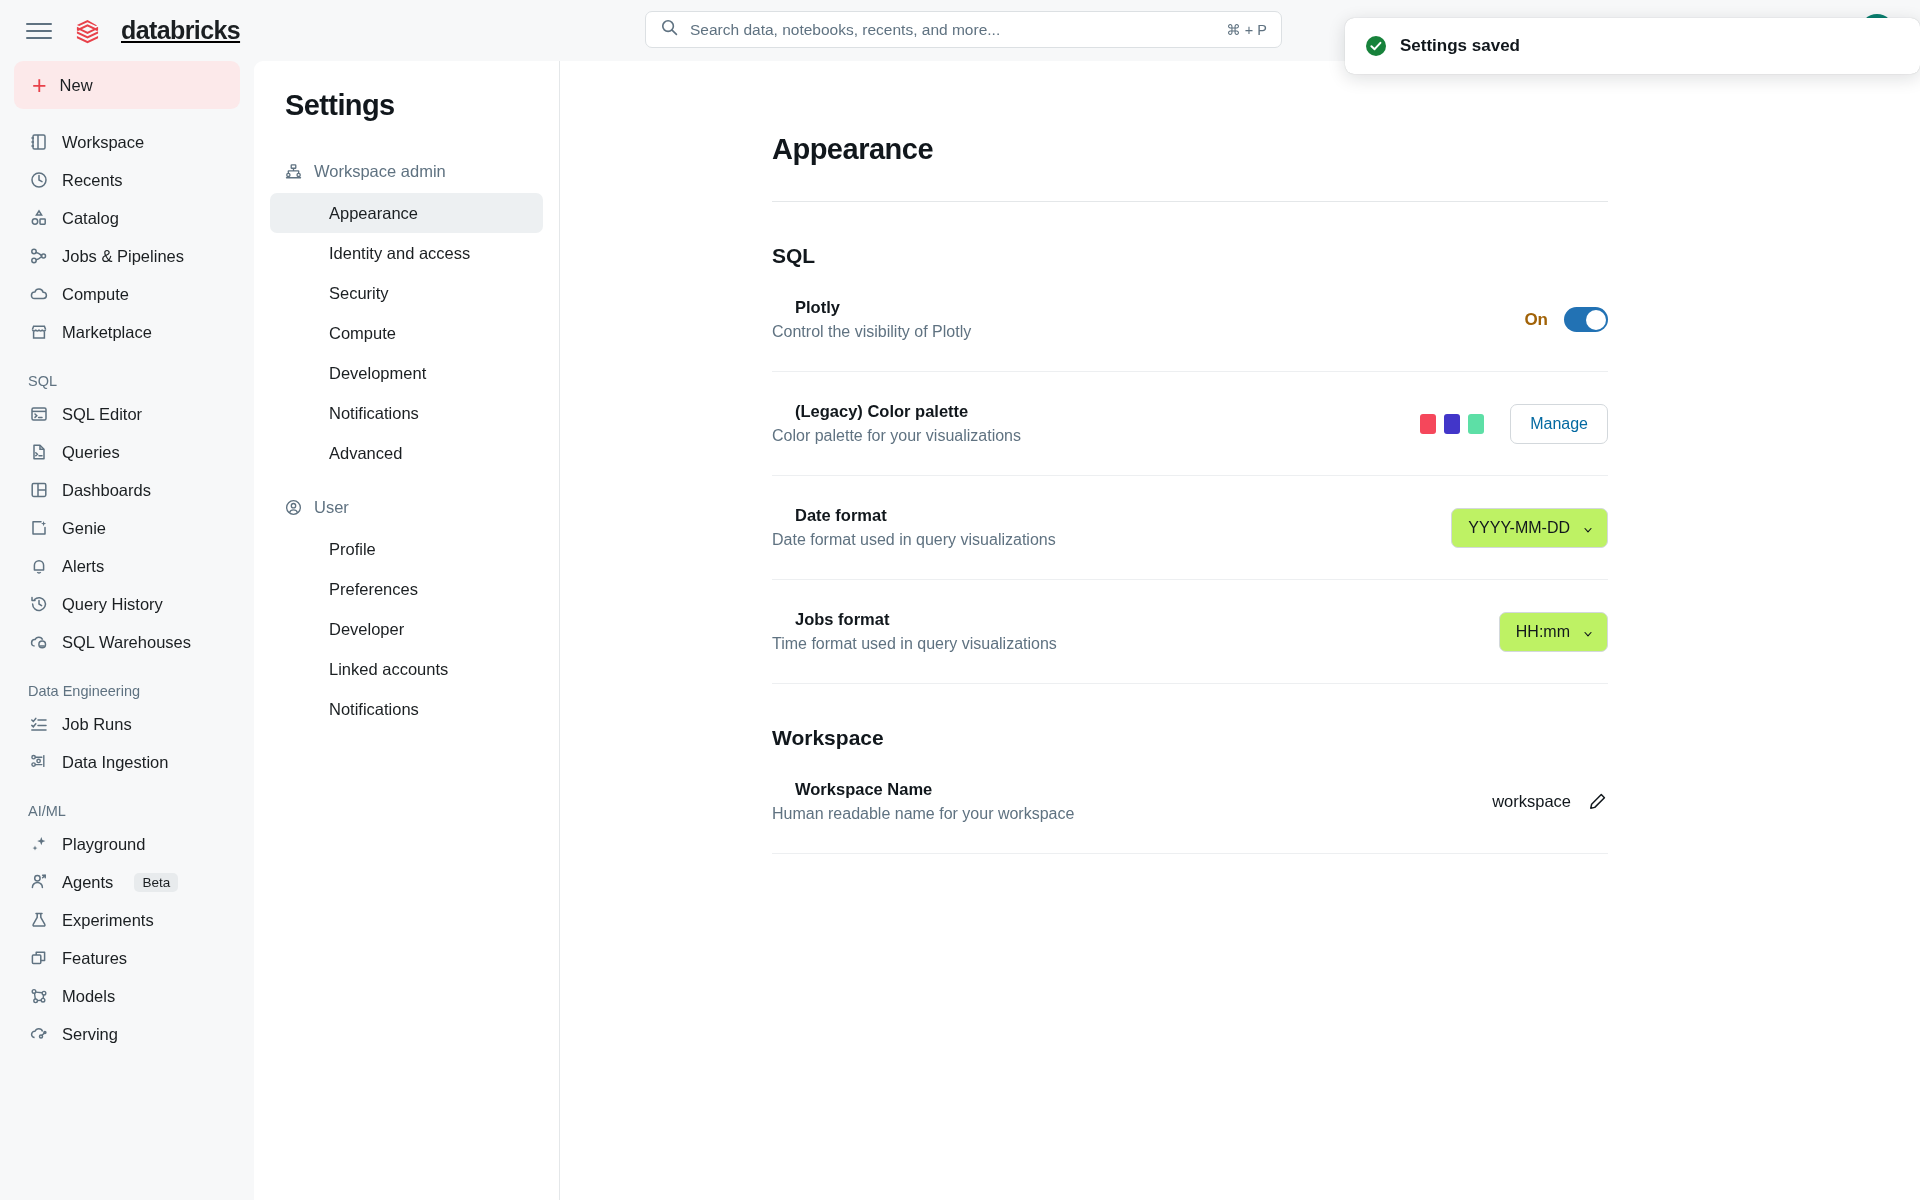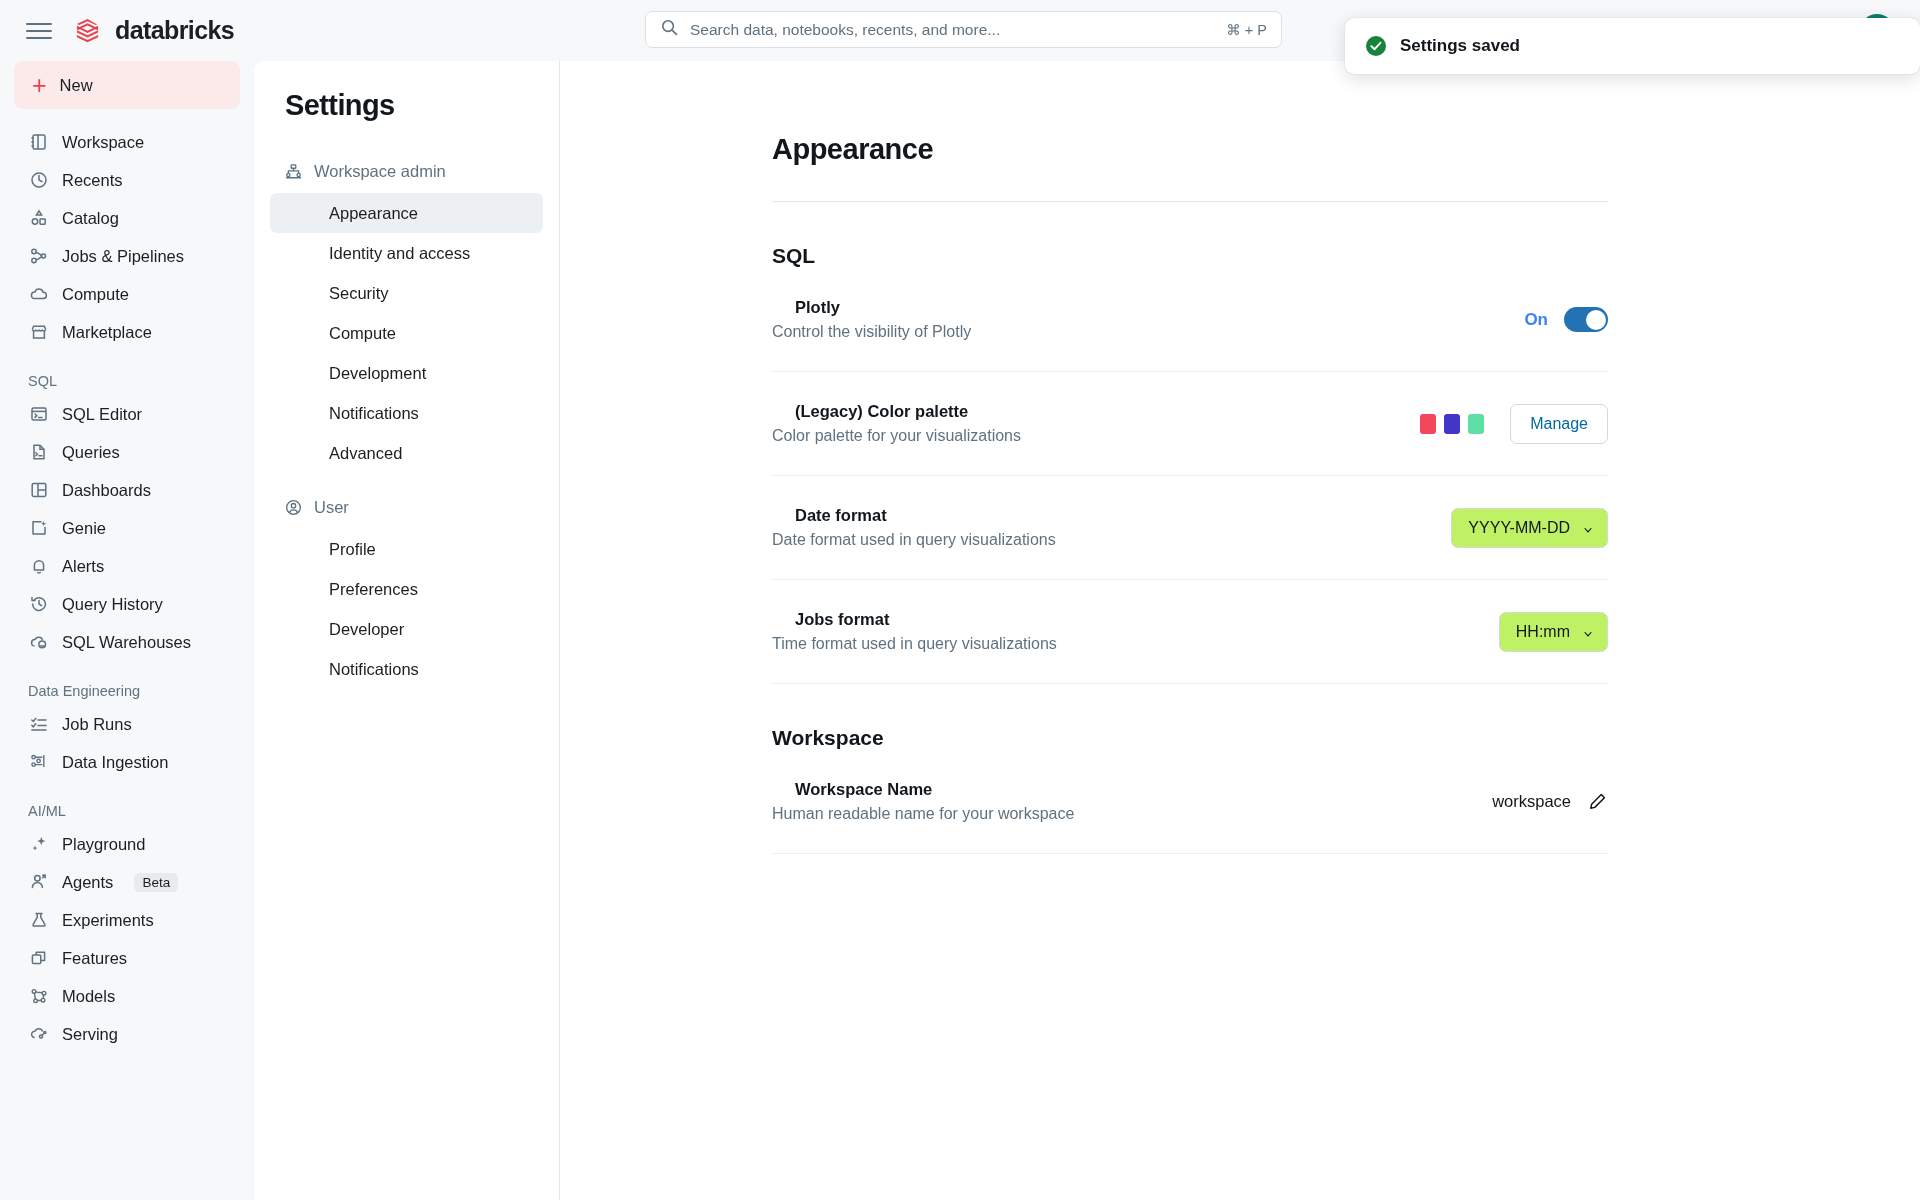--- a/index.html
+++ b/index.html
@@ -14,21 +14,21 @@
 
   
   .topbar {
     height: 61px; flex: 0 0 61px;
     background: #F7F8F9;
     display: flex; align-items: center;
     position: relative; z-index: 5;
   }
   .hamburger { width: 26px; height: 26px; margin-left: 26px; display:flex; flex-direction:column; justify-content:center; gap:5px; cursor:pointer; }
   .hamburger span { display:block; height:2px; background:#5F7281; border-radius:1px; }
-  .brand { display: flex; align-items: flex-start; gap: 14px; margin-left: 22px; cursor: pointer; }
+  .brand { display: flex; align-items: center; gap: 20px; margin-left: 22px; cursor: pointer; text-decoration: underline; }
   .brand-logo { width: 27px; height: 27px; }
   .brand-name { font-size: 25px; font-weight: 700; color: #1B1F22; letter-spacing: -0.6px; }
 
   .search-wrap { position: absolute; left: 645px; top: 11px; width: 637px; }
   .search-box {
     height: 37px; background: #fff; border: 1px solid #DCE0E3; border-radius: 7px;
     display: flex; align-items: center; padding: 0 14px; gap: 11px; cursor: text;
   }
   .search-placeholder { font-size: 15.5px; color: #5F7281; flex: 1; }
   .search-kbd { font-size: 14.5px; color: #5F7281; }
@@ -111,21 +111,21 @@
 
   .row {
     display: flex; align-items: center; justify-content: space-between;
     padding: 30px 0 30px 0; border-bottom: 1px solid #EDEFF1; gap: 24px;
   }
   .row-text { min-width: 0; }
   .row-title { font-size: 16.5px; font-weight: 700; color: #11171C; margin-bottom: 6px; margin-left: 23px; }
   .row-desc { font-size: 16px; color: #5F7281; }
   .row-ctl { display: flex; align-items: center; gap: 16px; flex: 0 0 auto; }
 
-  .toggle-label { font-size: 17px; font-weight: 700; color: #3b82f6; }
+  .toggle-label { font-size: 17px; font-weight: 700; color: #a16207; }
   .toggle {
     width: 44px; height: 25px; border-radius: 13px; background: #2272B4;
     position: relative; cursor: pointer; flex: 0 0 44px;
   }
   .toggle .knob {
     position: absolute; top: 2.5px; right: 2.5px;
     width: 20px; height: 20px; border-radius: 50%; background: #fff;
   }
 
   .swatches { display: flex; gap: 8px; margin-right: 10px; }
@@ -513,20 +513,21 @@
               <circle cx="10" cy="8.1" r="2.3"></circle>
               <path d="M5.7 15.5 a4.6 4.6 0 0 1 8.6 0"></path>
             </svg>
         </span>
         <span class="set-group-label">User</span>
       </div>
 
       <div class="set-item">Profile</div>
       <div class="set-item">Preferences</div>
       <div class="set-item">Developer</div>
+      <div class="set-item">Linked accounts</div>
       <div class="set-item">Notifications</div>
     </div>
 
     <div class="main">
       <div class="main-inner">
 
         <h1 class="page-h1">Appearance</h1>
         <div class="hr"></div>
 
         <h2 class="section-h2">SQL</h2>

